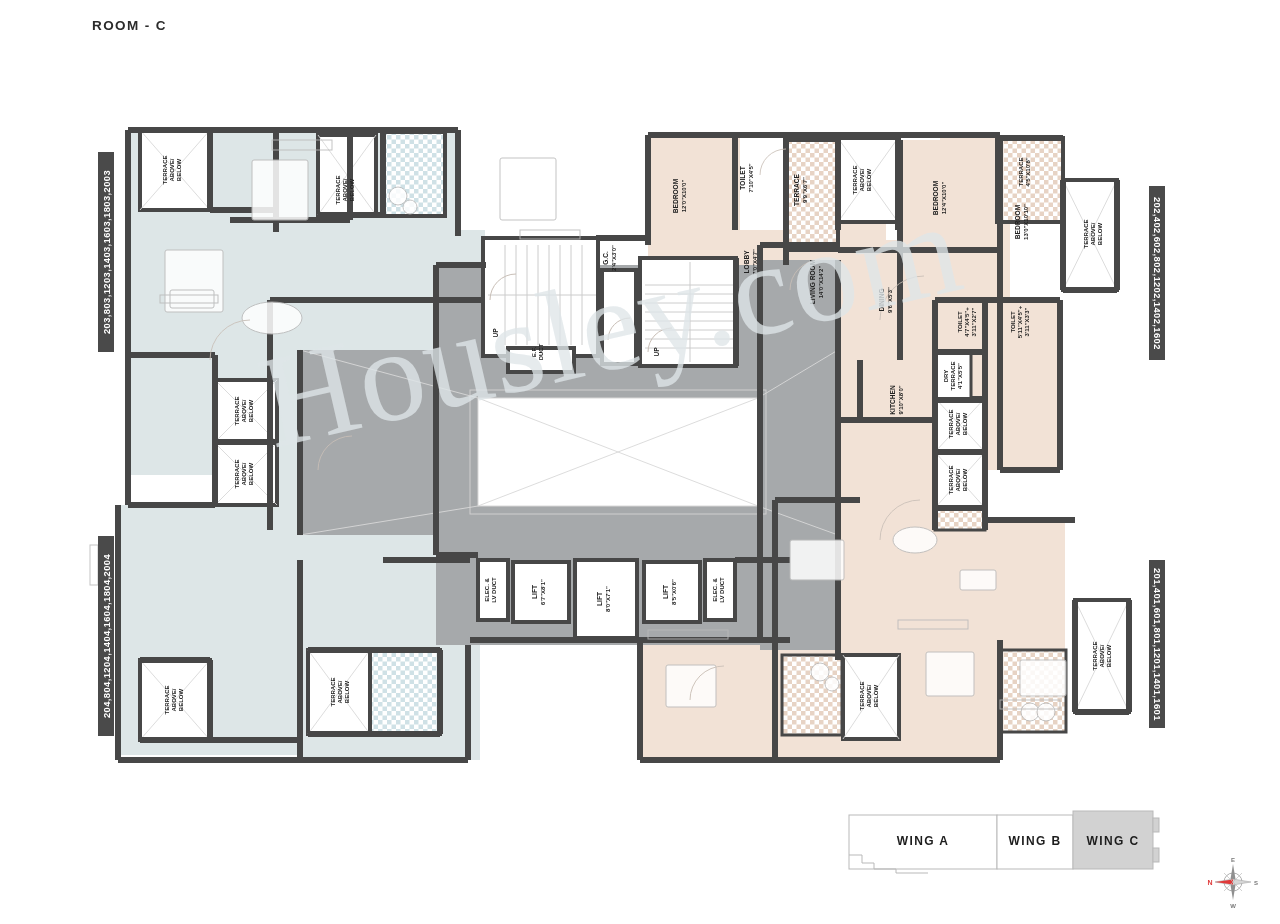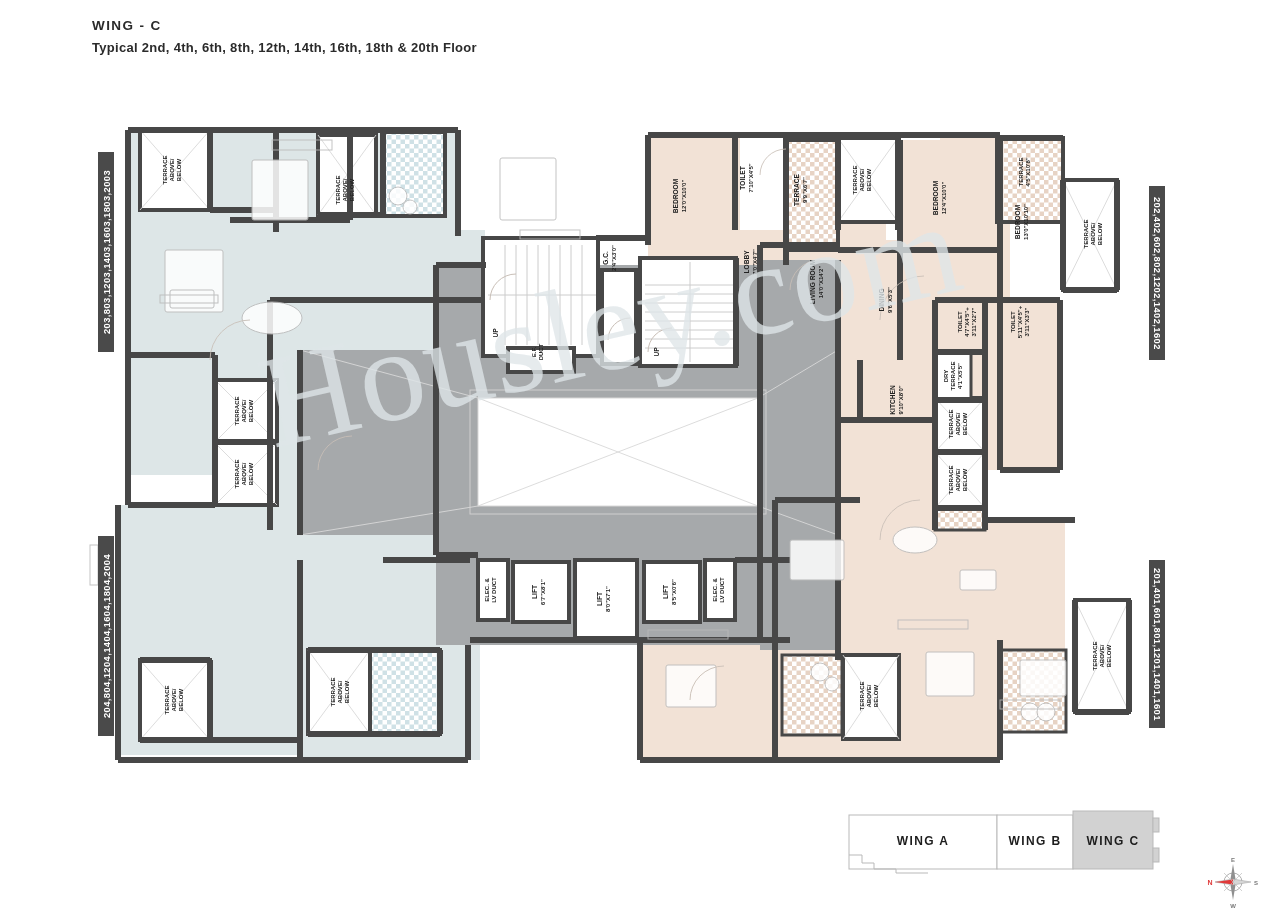--- a/index.html
+++ b/index.html
@@ -38,22 +38,21 @@
 
   
   .compass{position:absolute;left:1198px;top:852px;width:66px;height:62px;z-index:6;}
 </style>
 </head>
 <body>
 
 <div class="root">
 
   <div class="hdr">
-    <div class="t1">WING - C</div>
-    <div class="t2">Typical 2nd, 4th, 6th, 8th, 12th, 14th, 16th, 18th &amp; 20th Floor</div>
+    <div class="t1">ROOM - C</div>
   </div>
 
   <div class="wm">Housley.com</div>
 
   <div class="plan">
   <svg width="1280" height="924" viewBox="0 0 1280 924" xmlns="http://www.w3.org/2000/svg">
     <defs>
       <pattern id="hatch" width="9" height="9" patternUnits="userSpaceOnUse">
         <rect width="9" height="9" fill="#ffffff"></rect>
         <rect width="4.5" height="4.5" fill="#cfe1e6"></rect>

